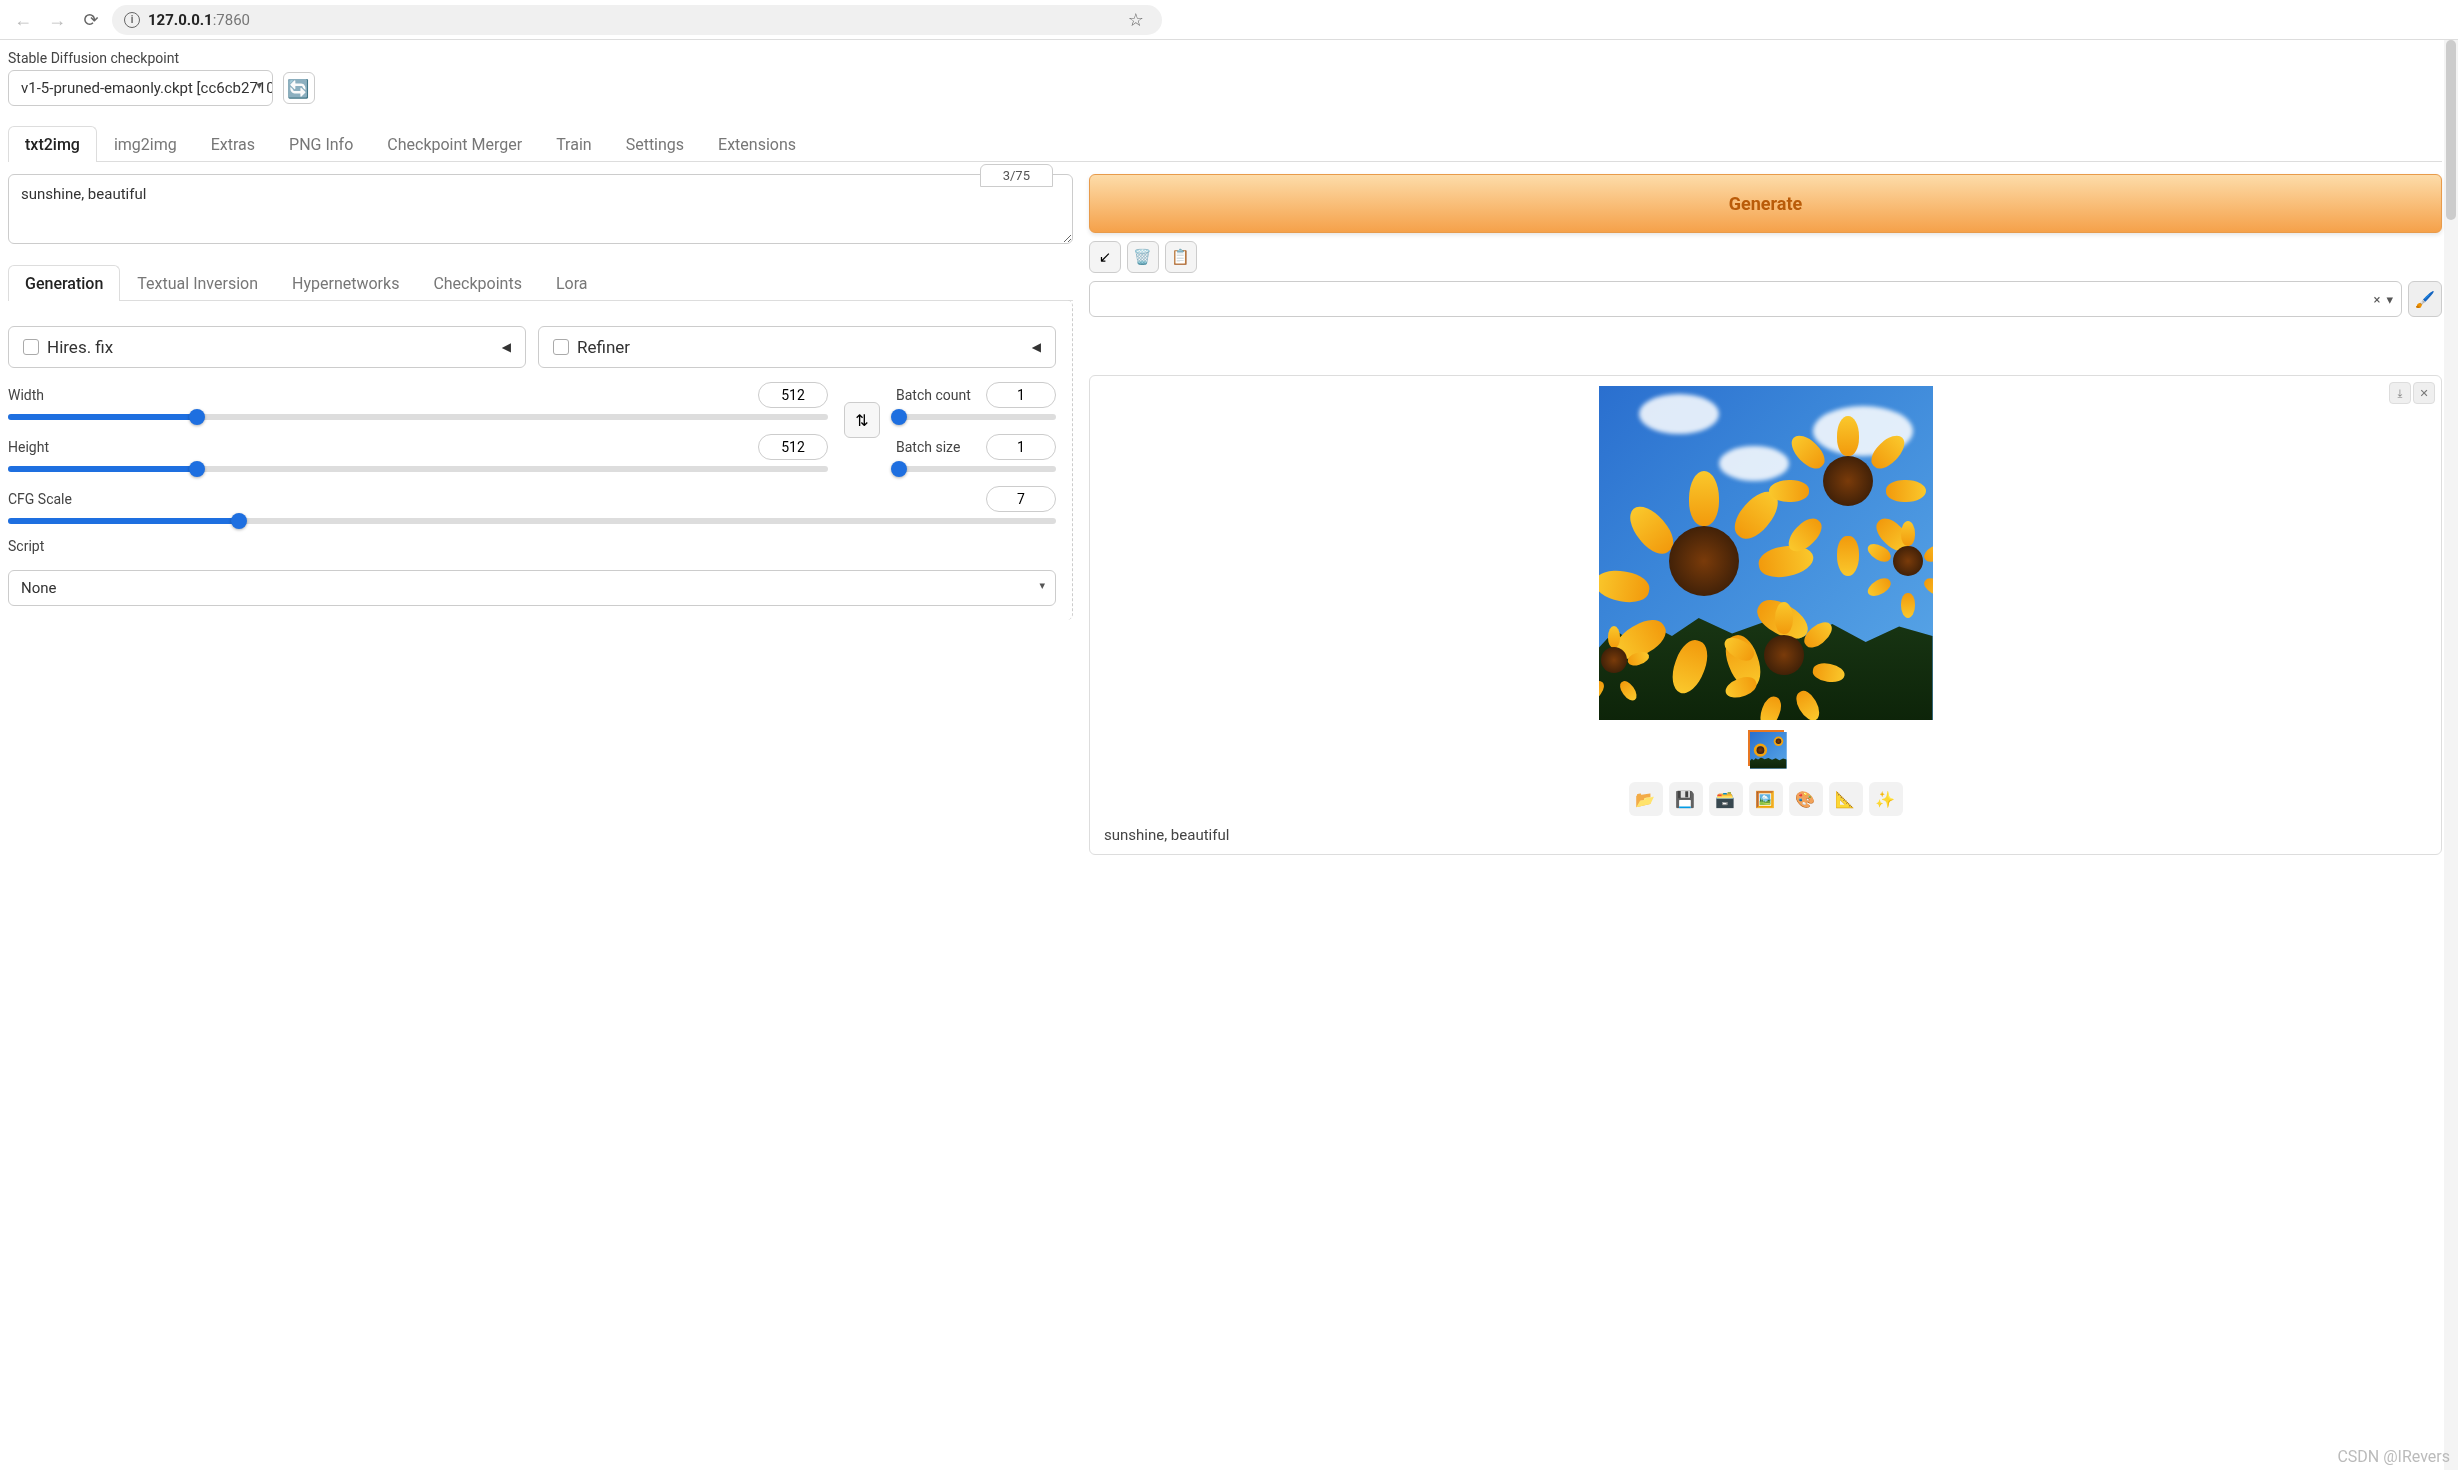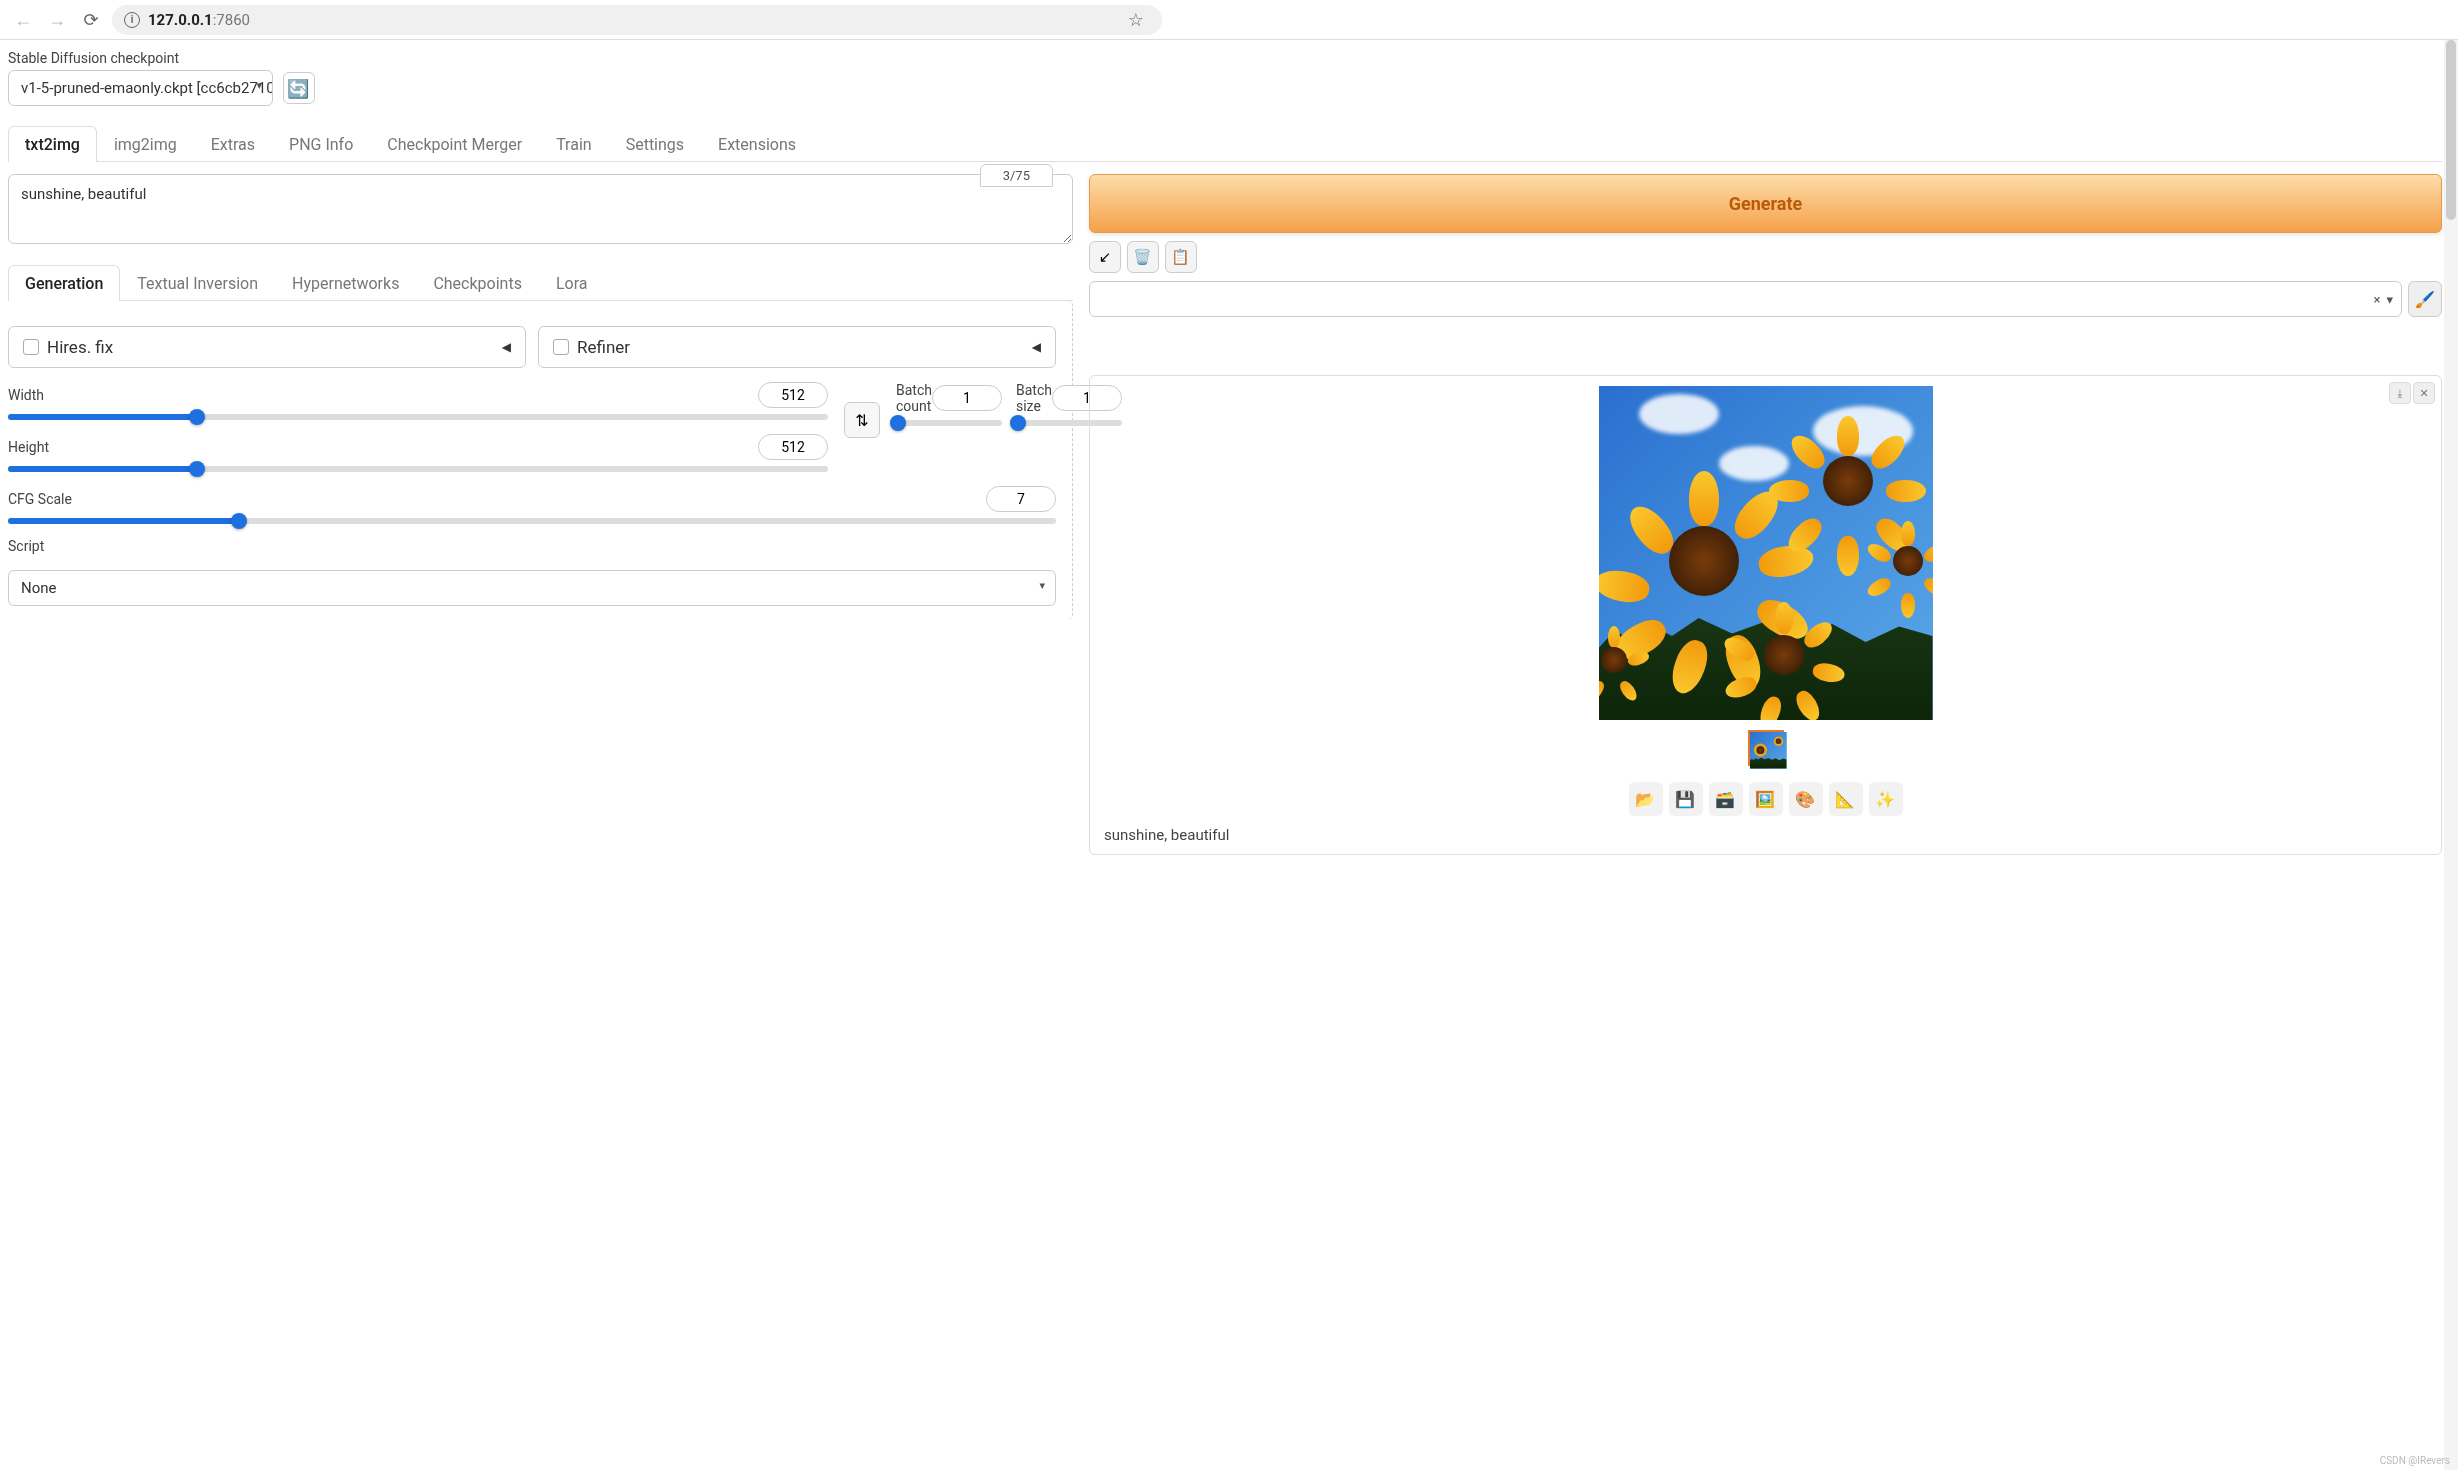--- a/index.html
+++ b/index.html
@@ -62,21 +62,21 @@
 .slider-thumb { position:absolute; width:16px; height:16px; background:#1e6fe0; border-radius:50%; top:-5px; transform:translateX(-50%); cursor:grab; box-shadow:0 1px 3px rgba(0,0,0,0.3);}
 .num-input { width:70px; border:1px solid #ccc; border-radius:14px; padding:4px 8px; text-align:center; font-size:14px;}
 
 .collapse-box { border:1px solid #ccc; border-radius:6px; padding:10px 14px; display:flex; align-items:center; gap:8px; cursor:pointer; margin-top:12px; flex:1;}
 .collapse-arrow { margin-left:auto; font-size:12px; }
 .checkbox { width:16px; height:16px; border:1.5px solid #aaa; border-radius:3px; cursor:pointer;}
 
 .dims-grid { display:flex; gap:16px; margin-top:14px; align-items:flex-start;justify-content:center; }
 .dims-left { flex:1; display:flex; flex-direction:column; gap:14px; }
 .dims-mid { display:flex; align-items:center; justify-content:center; padding-top:20px;}
-.dims-right { width:160px; display:flex; flex-direction:row; gap:14px;}
+.dims-right { width:160px; display:flex; flex-direction:column; gap:14px;}
 .swap-btn { width:36px; height:36px; border:1px solid #ccc; border-radius:6px; display:flex; align-items:center; justify-content:center; cursor:pointer; font-size:16px; background:#f7f7f7;}
 
 .seed-row { display:flex; gap:8px; align-items:center; margin-top:10px;}
 .seed-input { flex:1; border:1px solid #ccc; border-radius:6px; padding:8px 12px; font-size:15px; max-width:500px;}
 .dice-btn { width:36px; height:36px; border:1px solid #ccc; border-radius:6px; display:flex; align-items:center;justify-content:center; cursor:pointer; background:#f7f7f7; font-size:16px;}
 
 .script-dd { width:100%; margin-top:16px;}
 
 
 .output-panel { border:1px solid #ddd; border-radius:6px; padding: 10px; margin-top:0; display:flex; flex-direction:column; align-items:center; gap:10px; position:relative;}
@@ -88,21 +88,21 @@
 .sf-petal { position:absolute; background: linear-gradient(180deg, #fac82c 0%, #f29a0c 100%); border-radius: 50% 50% 45% 45%; transform-origin: 50% 100%;}
 .cloud { position:absolute; background: rgba(255,255,255,0.85); border-radius: 50%; filter: blur(2px);}
 .trees { position:absolute; bottom:0; left:0; right:0; height:120px; background: linear-gradient(180deg, #1a3815 0%, #0d2409 100%); clip-path: polygon(0 40%, 5% 25%, 10% 35%, 15% 20%, 22% 30%, 30% 15%, 40% 28%, 50% 18%, 60% 32%, 70% 20%, 80% 35%, 90% 22%, 100% 30%, 100% 100%, 0 100%);}
 .thumb-row { display:flex; gap:4px;}
 .thumb { width:36px; height:36px; border:2px solid #e87722; cursor:pointer;}
 .thumb .output-image { width:100%; height:100%;}
 .output-actions { display:flex; gap:6px; margin-top:6px;}
 .out-btn { width:34px; height:34px; border:none; border-radius:6px; background:#f2f2f2; cursor:pointer; font-size:16px; display:flex; align-items:center; justify-content:center;}
 .output-caption { align-self:flex-start; color:#444; font-size:15px; padding-left:4px;}
 
-.watermark { position:fixed; bottom:4px; right:8px; font-size:10px; color:#bbb;}
+.watermark { position:fixed; bottom:4px; right:8px; font-size:16px; color:#bbb;}
 .main-scroll { position:absolute; right:0; top:40px; bottom:0; width:14px; background:#f4f4f4; }
 .scroll-thumb { position:absolute; left:2px; right:2px; top:0; height:180px; background:#ccc; border-radius:5px;}
 
 .collapse-pair{ display:flex; gap:12px; }
 </style>
 </head>
 <body>
 
 <div class="browser-chrome">
   <button class="nav-btn disabled">←</button>

